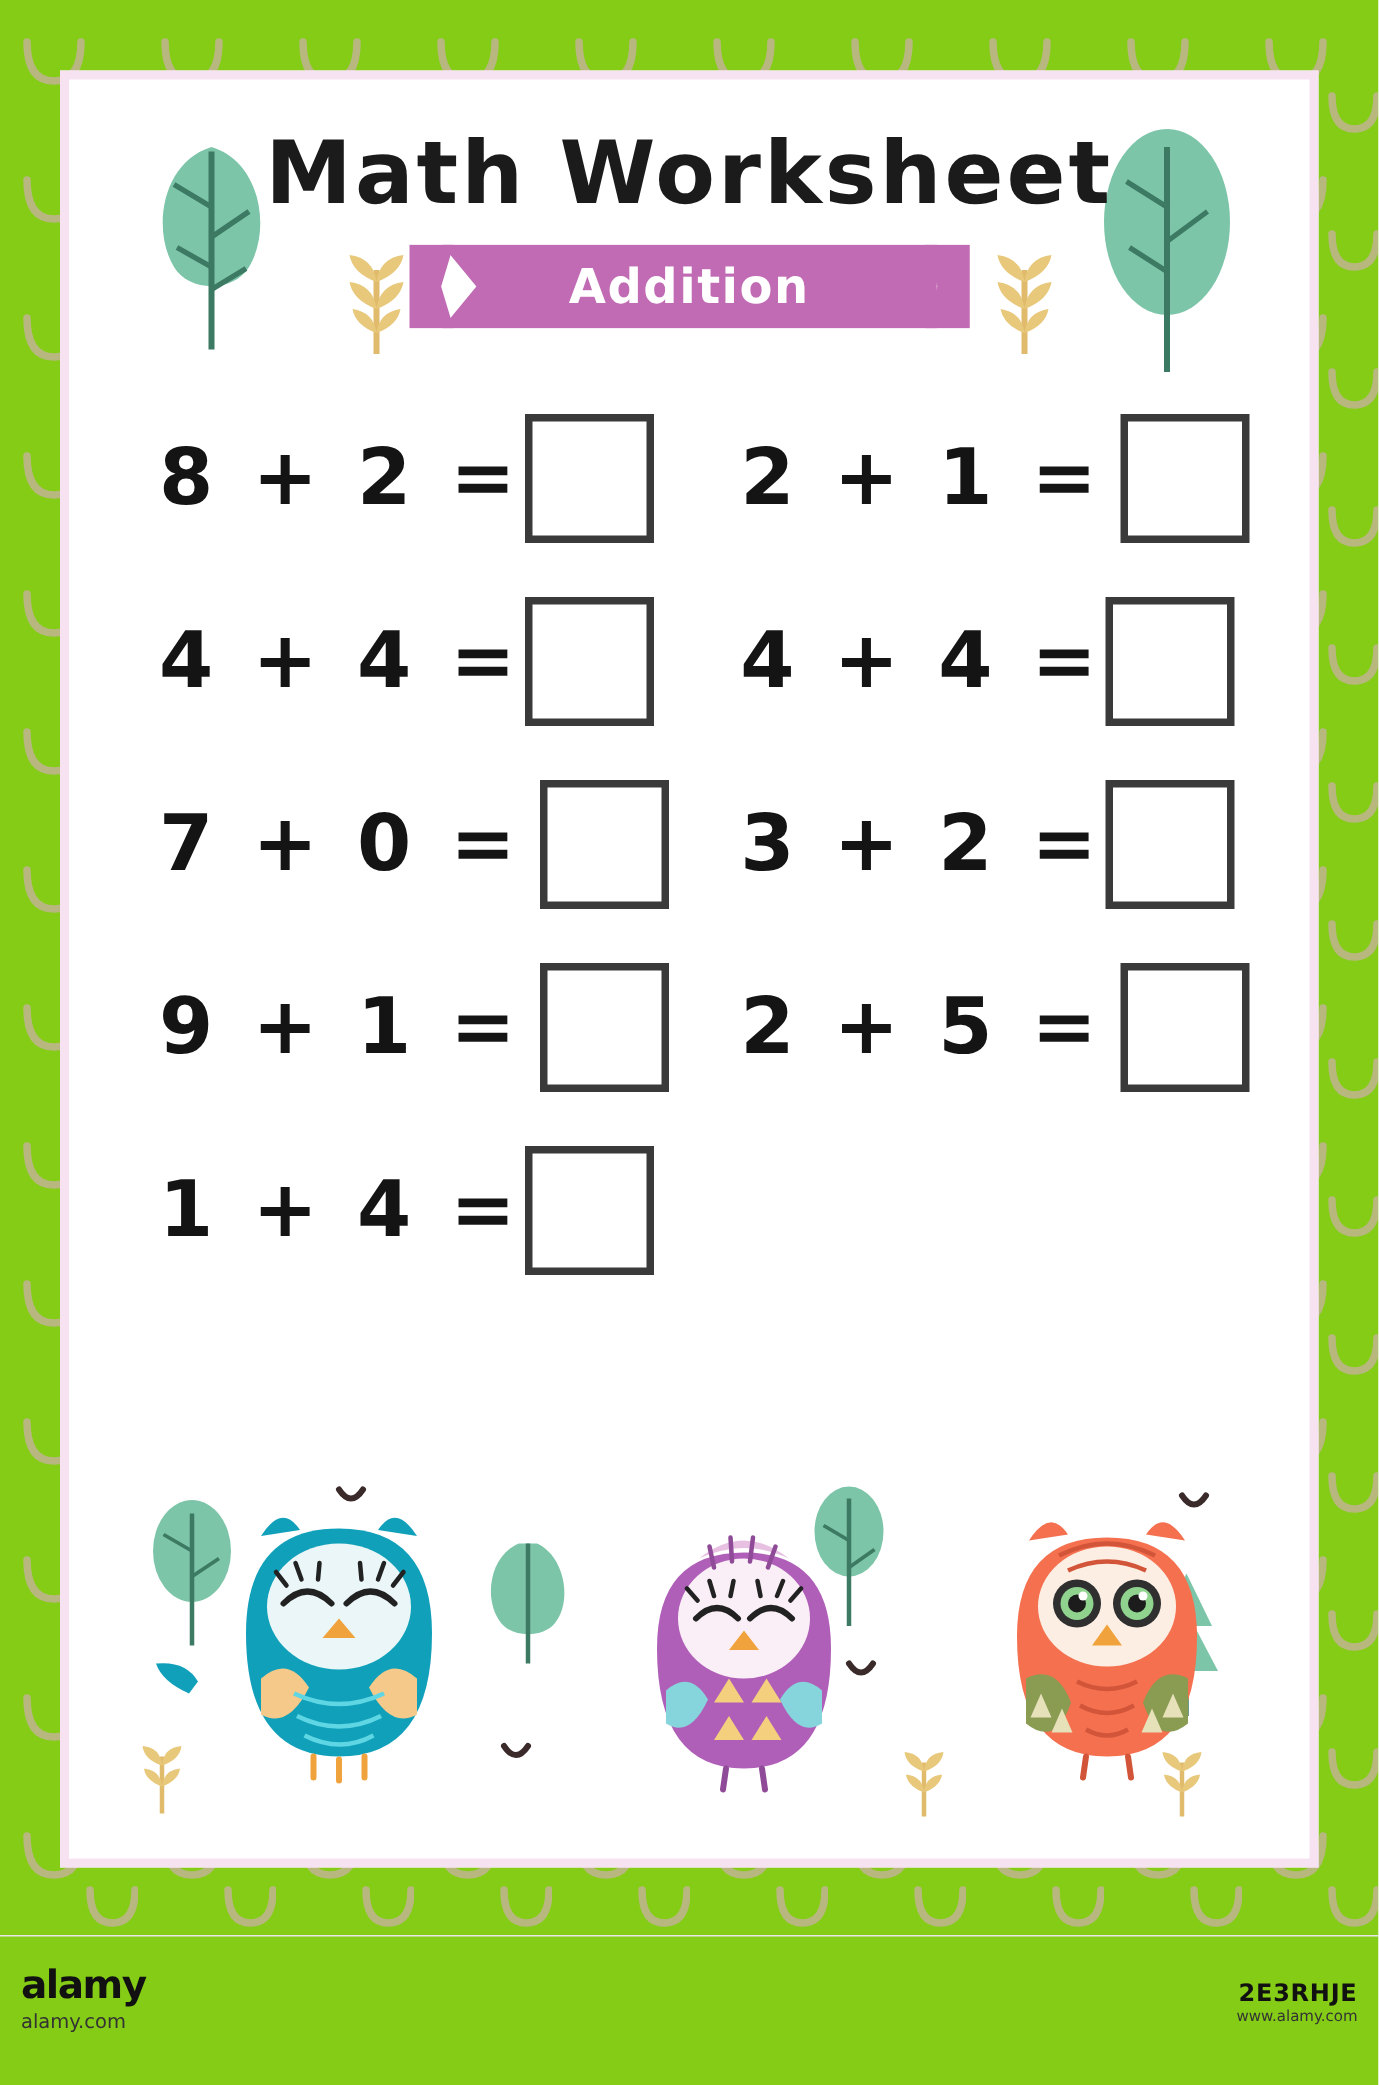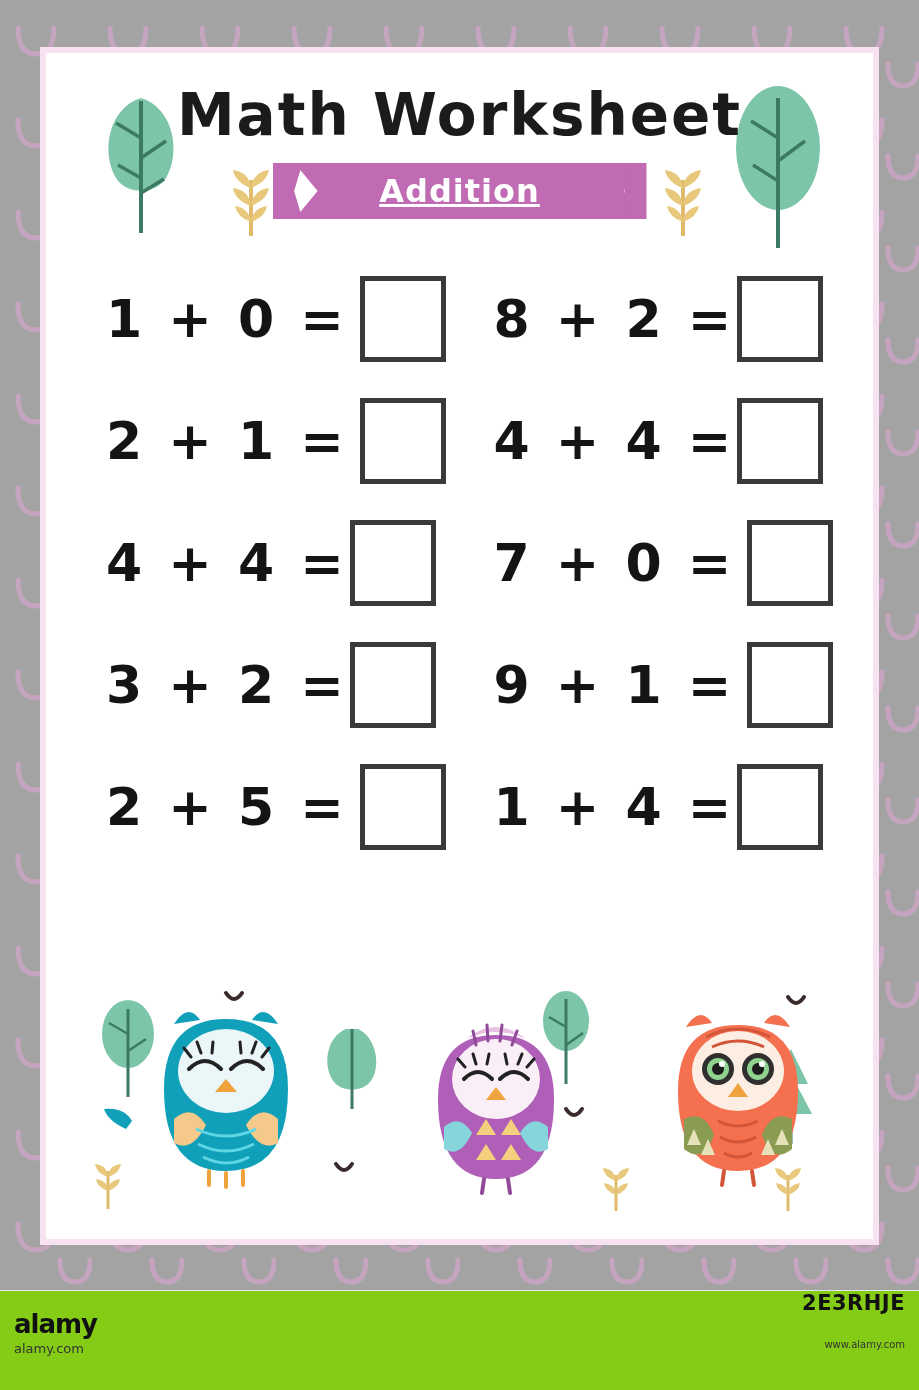--- a/index.html
+++ b/index.html
@@ -14,21 +14,21 @@
     overflow: hidden;
     position: relative;
   }
 
   
   .page {
     position: absolute;
     left: 0; top: 0;
     width: 919px;
     height: 1290px;
-    background: #a3a3a3;
+    background: #84cc16;
     overflow: hidden;
   }
   .page-pattern {
     position: absolute;
     inset: 0;
     opacity: .55;
   }
   .sheet {
     position: absolute;
     left: 40px;
@@ -85,21 +85,20 @@
   .ribbon-text {
     position: absolute;
     inset: 0;
     display: flex;
     align-items: center;
     justify-content: center;
     color: #ffffff;
     font-size: 32px;
     font-weight: bold;
     letter-spacing: 1px;
-    text-decoration: underline;
   }
 
   
   .problems {
     position: absolute;
     top: 205px;
     left: 30px;
     width: 775px;
     display: grid;
     grid-template-columns: 1fr 1fr;
@@ -161,22 +160,22 @@
   .alamy-sub {
     position: absolute;
     left: 14px;
     top: 50px;
     font-size: 13px;
     color: #333;
   }
   .image-id {
     position: absolute;
     right: 14px;
-    top: 0;
-    font-size: 21px;
+    top: 28px;
+    font-size: 16px;
     font-weight: bold;
     color: #111;
     letter-spacing: .5px;
   }
   .alamy-url {
     position: absolute;
     right: 14px;
     top: 48px;
     font-size: 10px;
     color: #333;
@@ -225,24 +224,20 @@
 
     <div class="ribbon">
       <div class="ribbon-left"></div>
       <div class="ribbon-right"></div>
       <div class="ribbon-body"></div>
       <div class="ribbon-text">Addition</div>
     </div>
 
     <div class="problems">
 
-      <div class="prob">
-        <span class="prob-expr">1 + 0 =</span>
-        <span class="answer-box"></span>
-      </div>
       <div class="prob tight">
         <span class="prob-expr">8 + 2 =</span>
         <span class="answer-box"></span>
       </div>
 
       <div class="prob">
         <span class="prob-expr">2 + 1 =</span>
         <span class="answer-box"></span>
       </div>
       <div class="prob tight">

